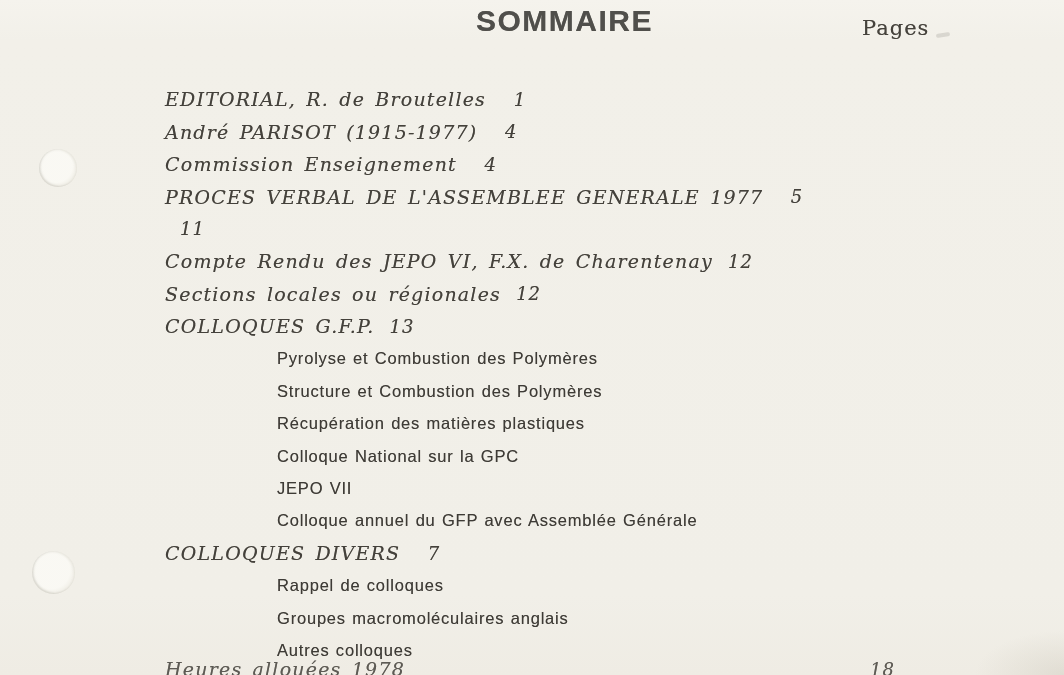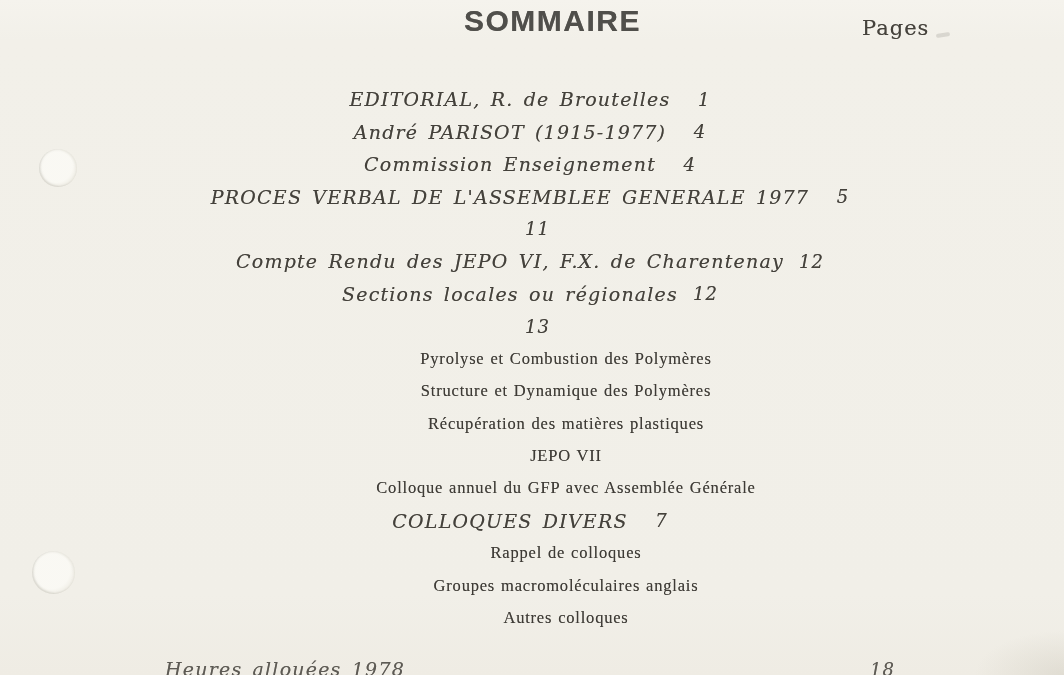--- a/index.html
+++ b/index.html
@@ -2,44 +2,44 @@
 <html><head>
 <meta charset="utf-8">
 <style>
   html,body{margin:0;padding:0;}
   body{
     width:1064px;height:675px;overflow:hidden;position:relative;
     background:linear-gradient(180deg,#f5f3ed 0%,#f2f0e9 6%,#f1efe8 88%,#efece4 100%);
     font-family:"DejaVu Serif",serif;
   }
   .page-title{
-    position:absolute;left:464px;top:4px;
+    position:absolute;left:476px;top:4px;
     font-family:"Liberation Sans","DejaVu Sans",sans-serif;
     font-weight:700;font-size:30px;letter-spacing:1.5px;color:#504f4b;
     text-shadow:0 0 .6px rgba(80,79,75,.7);
     white-space:nowrap;
   }
   .pages-label{
     position:absolute;left:862px;top:16px;
     font-size:21px;letter-spacing:1px;color:#45423c;
     text-shadow:0 0 .5px rgba(68,65,59,.5);
   }
   .toc{
     position:absolute;left:165px;top:83px;width:730px;
   }
   .row{
-    display:flex;justify-content:center;align-items:center;
+    display:flex;justify-content:flex-start;align-items:center;
     height:32.45px;white-space:nowrap;
   }
   .label{
     font-style:italic;font-size:19px;letter-spacing:1.2px;word-spacing:3px;
     color:#44413b;text-shadow:0 0 .5px rgba(68,65,59,.55);
   }
   .sub .label{
-    font-family:Liberation Serif, serif;
+    font-family:Liberation Sans, sans-serif;
     font-style:normal;font-size:16.5px;letter-spacing:.8px;word-spacing:1px;
     padding-left:112px;color:#3e3b36;
   }
   .page{
     font-style:italic;font-size:18px;letter-spacing:1px;
     color:#44413b;min-width:40px;text-align:right;
     text-shadow:0 0 .5px rgba(68,65,59,.55);
   }
   .cutoff-row{
     position:absolute;left:165px;top:653px;width:730px;
@@ -97,38 +97,43 @@
     <span class="label">Compte Rendu des JEPO VI, F.X. de Charentenay</span>
     <span class="page">12</span>
   </div>
 
   <div class="row">
     <span class="label">Sections locales ou régionales</span>
     <span class="page">12</span>
   </div>
 
   <div class="row">
+    <span class="label">COLLOQUES G.F.P.</span>
     <span class="page">13</span>
   </div>
 
   <div class="row sub">
     <span class="label">Pyrolyse et Combustion des Polymères</span>
     <span class="page"></span>
   </div>
 
   <div class="row sub">
-    <span class="label">Structure et Dynamique des Polymères</span>
+    <span class="label">Structure et Combustion des Polymères</span>
     <span class="page"></span>
   </div>
 
   <div class="row sub">
     <span class="label">Récupération des matières plastiques</span>
     <span class="page"></span>
   </div>
 
+  <div class="row sub">
+    <span class="label">Colloque National sur la GPC</span>
+    <span class="page"></span>
+  </div>
 
   <div class="row sub">
     <span class="label">JEPO VII</span>
     <span class="page"></span>
   </div>
 
   <div class="row sub">
     <span class="label">Colloque annuel du GFP avec Assemblée Générale</span>
     <span class="page"></span>
   </div>

